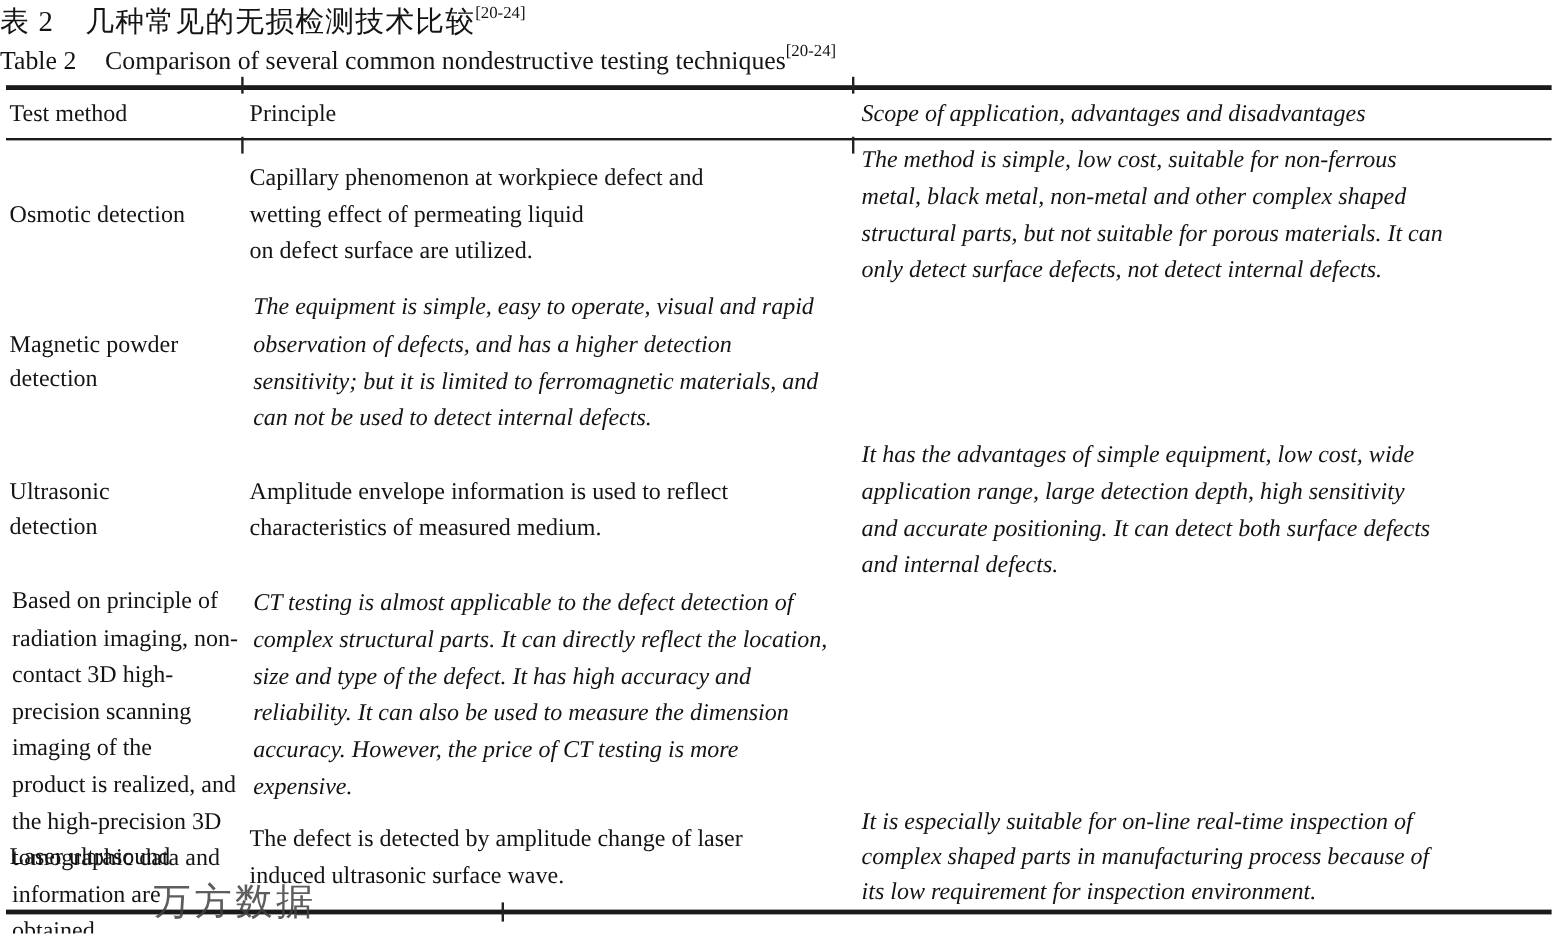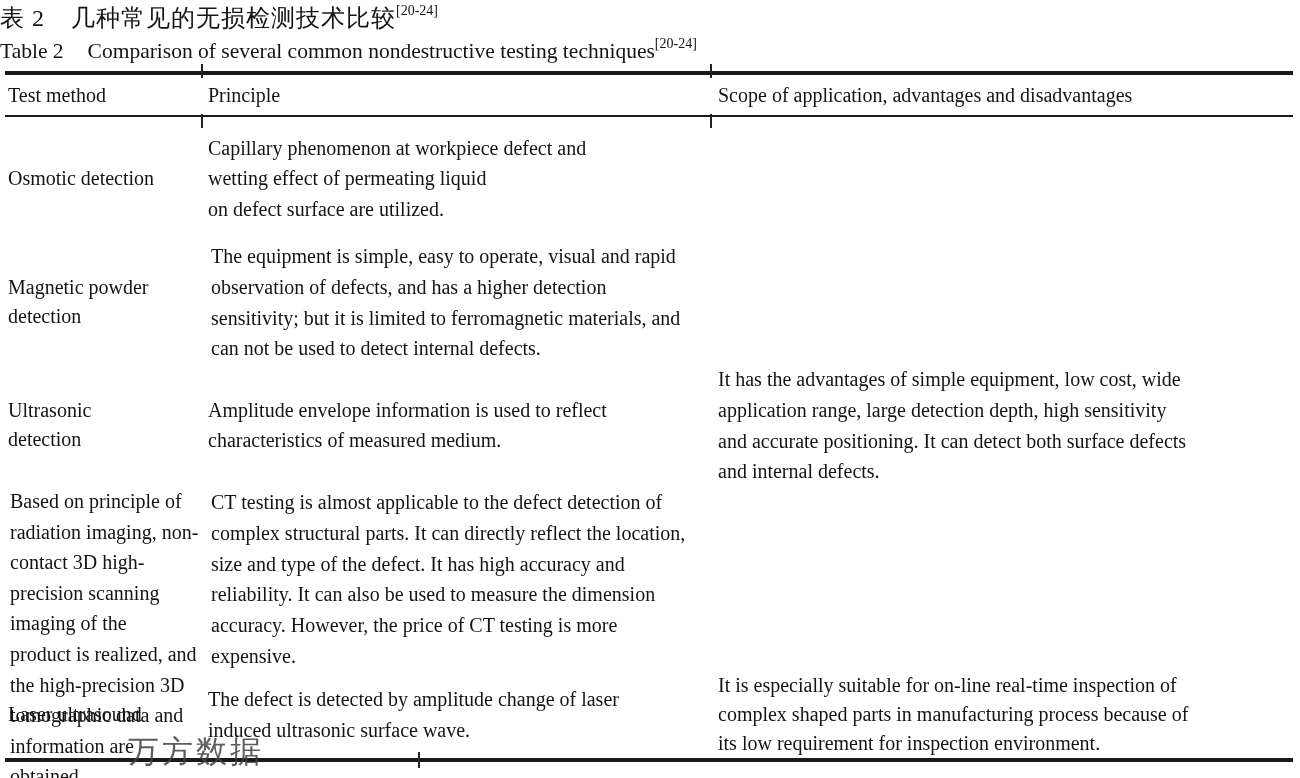--- a/index.html
+++ b/index.html
@@ -26,21 +26,21 @@
   .r1 { height: 123px; }
   .r2 { height: 123px; }
   .r3 { height: 123px; }
   .r4 { height: 185px; }
   .r5 { height: 87px; }
 
   .cell { font-size: 20px; white-space: pre-line; }
   .hcell { display: flex; align-items: center; line-height: 24px; white-space: nowrap; }
   .c1 { padding-left: 3px; }
   .c2 { padding-left: 5px; }
-  .c3 { padding-left: 8px; padding-right: 2px; }
+  .c3 { padding-left: 8px; padding-right: 2px; font-style: italic; }
 
   .method-cell  { display: flex; align-items: center; line-height: 29px; }
   .principle-cell { display: flex; align-items: center; line-height: 30.6px; }
   .scope-cell { display: block; padding-top: 1px; line-height: 30.8px; }
   .r5 .scope-cell { line-height: 29px; padding-top: 0; }
 
   
   .tick { position: absolute; width: 2px; background: #222; }
   .tick-a1 { left: 201px; top: 64px; height: 14px; }
   .tick-a2 { left: 710px; top: 64px; height: 14px; }
@@ -71,20 +71,24 @@
       <div class="cell c1 hcell">Test method</div>
       <div class="cell c2 hcell">Principle</div>
       <div class="cell c3 hcell">Scope of application, advantages and disadvantages</div>
     </div>
 
     <div class="trow r1">
       <div class="cell c1 method-cell">Osmotic detection</div>
       <div class="cell c2 principle-cell">Capillary phenomenon at workpiece defect and
 wetting effect of permeating liquid
 on defect surface are utilized.</div>
+      <div class="cell c3 scope-cell">The method is simple, low cost, suitable for non-ferrous
+metal, black metal, non-metal and other complex shaped
+structural parts, but not suitable for porous materials. It can
+only detect surface defects, not detect internal defects.</div>
     </div>
 
     <div class="trow r2">
       <div class="cell c1 method-cell">Magnetic powder
 detection</div>
       <div class="cell c3 scope-cell">The equipment is simple, easy to operate, visual and rapid
 observation of defects, and has a higher detection
 sensitivity; but it is limited to ferromagnetic materials, and
 can not be used to detect internal defects.</div>
     </div>

